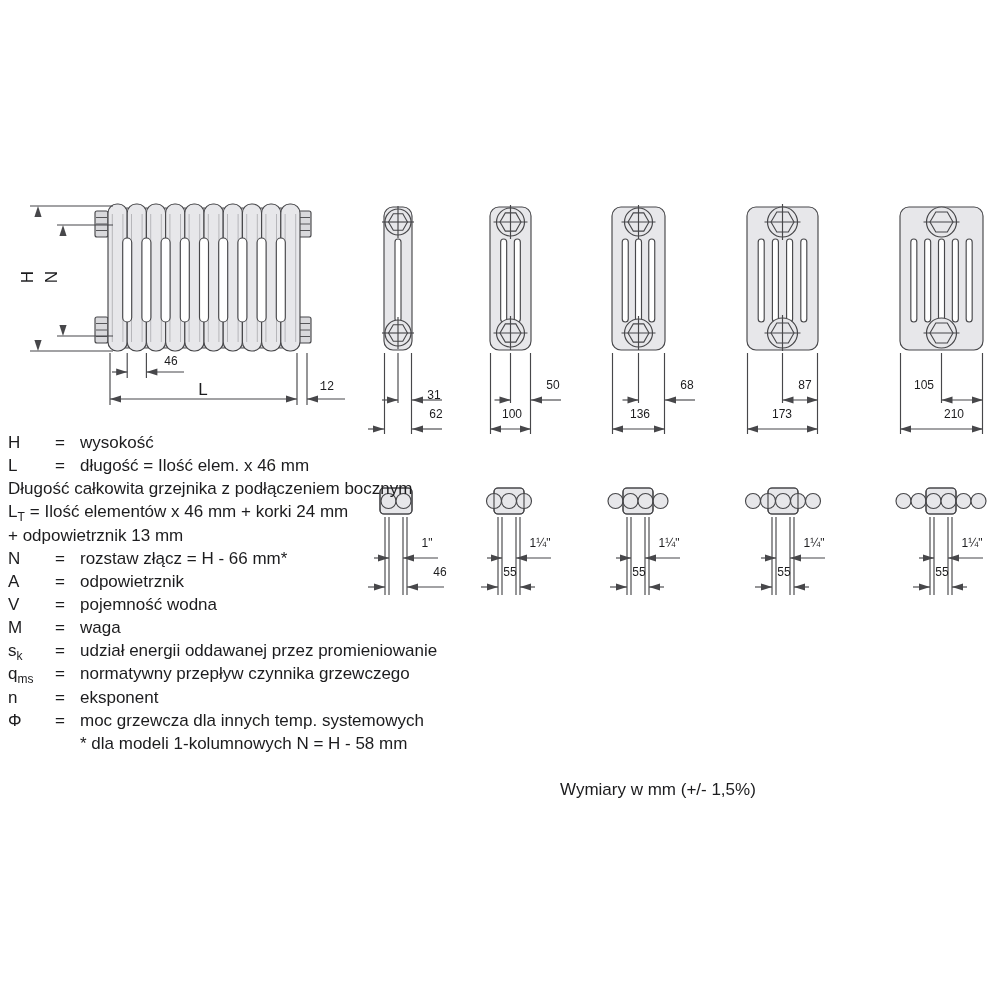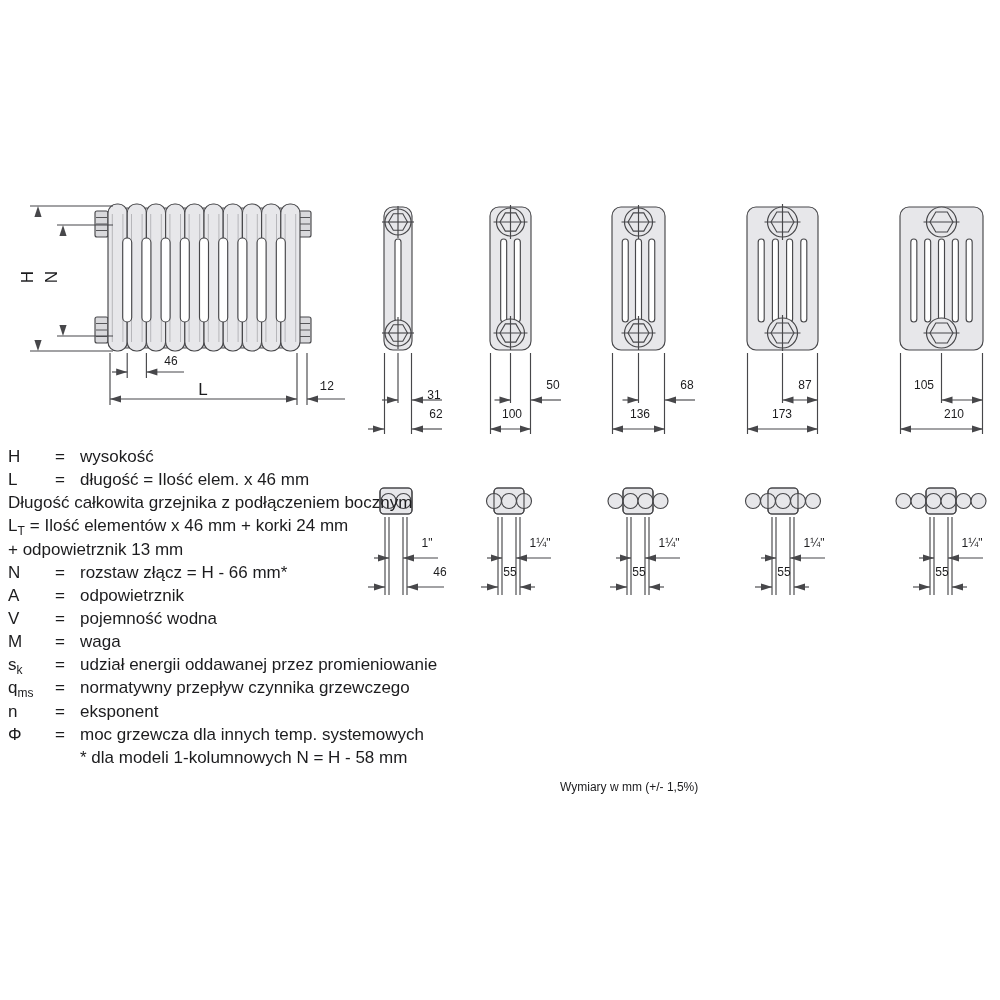--- a/index.html
+++ b/index.html
@@ -5,22 +5,22 @@
   :root{ --txt:#1c1c1e; }
   html,body{margin:0;padding:0;}
   .page{
     position:relative;width:1000px;height:1000px;background:#ffffff;
     font-family:"Liberation Sans", sans-serif;overflow:hidden;color:var(--txt);
   }
   svg.art{position:absolute;left:0;top:0;}
   .dim{position:absolute;font-size:12px;transform:translateX(-50%);white-space:nowrap;}
   .dim.lg{font-size:17px;}
   .vdim{position:absolute;font-size:17px;transform:translate(-50%,-50%) rotate(-90deg);white-space:nowrap;}
-  .note{position:absolute;font-size:12px;white-space:nowrap;}
-  .legend{position:absolute;left:8px;top:445px;width:500px;line-height:23.15px;font-size:17px;}
+  .note{position:absolute;font-size:17px;white-space:nowrap;}
+  .legend{position:absolute;left:8px;top:431px;width:500px;line-height:23.15px;font-size:17px;}
   .lrow{height:23.15px;white-space:nowrap;}
   .lsym{display:inline-block;width:47px;}
   .leq{display:inline-block;width:25px;}
   .lrow.run .ldef{margin-left:5px;}
   .lrow.indent{padding-left:72px;}
   sub{font-size:12px;}
 </style>
 </head>
 <body>
 

